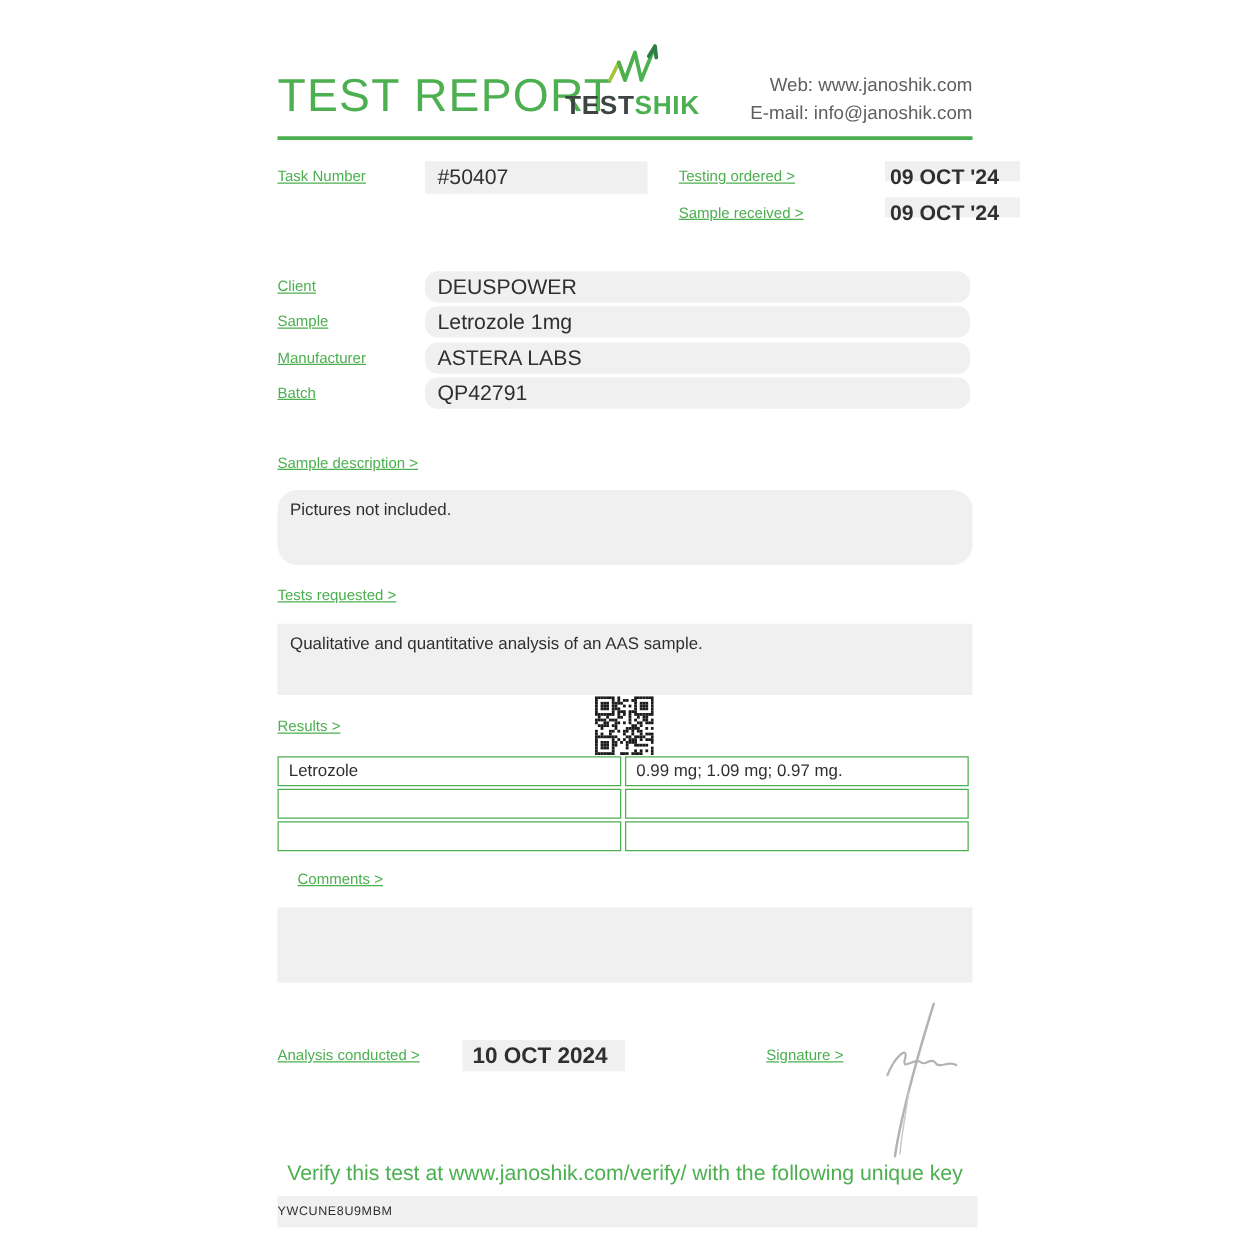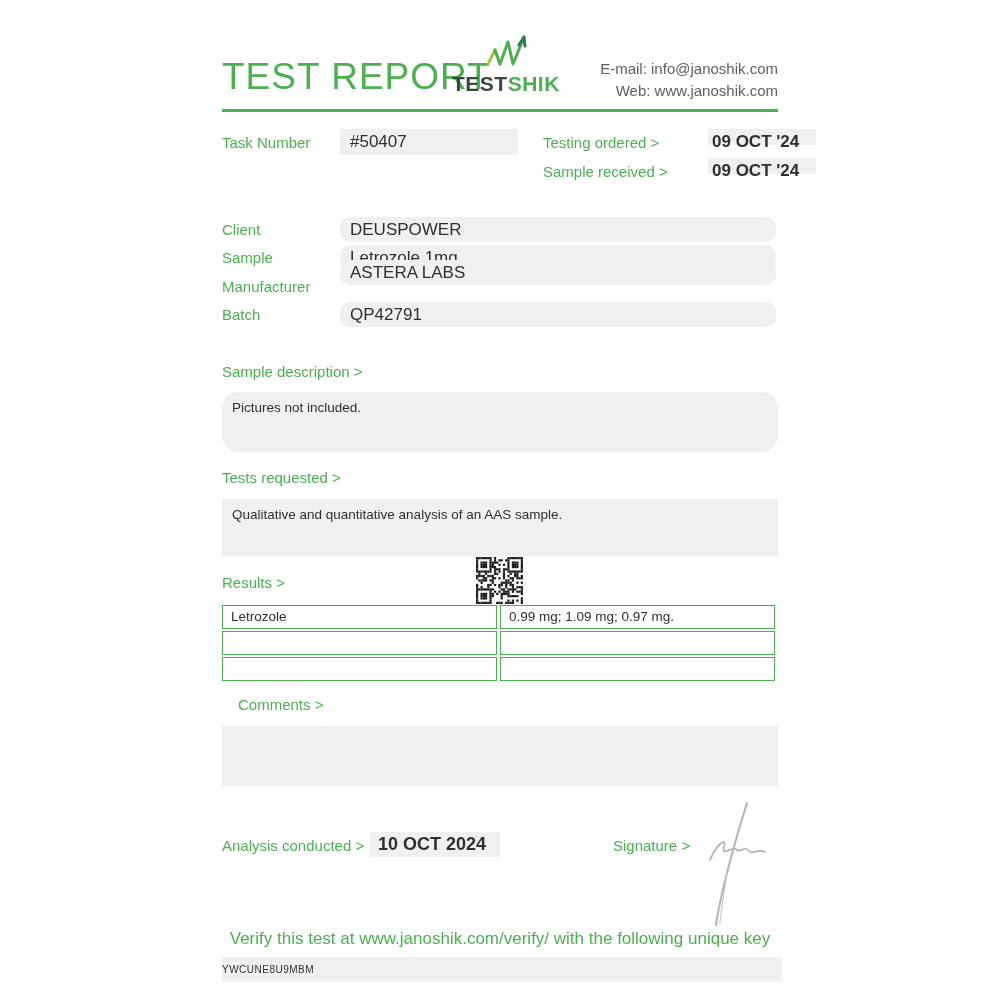--- a/index.html
+++ b/index.html
@@ -6,21 +6,21 @@
     --green:#4caf50;
     --dark:#2f2f2f;
     --box:#f0f0f0;
     --gray:#606060;
     --sig:#b3b3b3;
   }
   *{box-sizing:border-box;margin:0;padding:0;}
   html,body{width:1000px;height:1000px;background:#ffffff;}
   body{font-family:"Liberation Sans", sans-serif;position:relative;overflow:hidden;}
   .abs{position:absolute;}
-  .lbl{font-size:15px;color:var(--green);}
+  .lbl{font-size:12px;color:var(--green);text-decoration:underline;}
   .valbox{background:var(--box);color:var(--dark);font-size:17px;}
   .page-title{font-size:37px;letter-spacing:1px;color:var(--green);}
   .logo-wrap{left:452px;top:33px;width:100px;text-align:center;}
   .logo-type{font-size:21px;font-weight:700;letter-spacing:.5px;color:#3d4543;margin-top:1px;}
   .logo-type .sh{color:var(--green);}
   .contact{left:578px;top:58px;width:200px;text-align:right;color:var(--gray);font-size:15px;line-height:22px;}
   .divider{left:222px;top:109px;width:556px;height:3px;background:var(--green);}
   .taskbox{left:340px;top:129px;width:178px;height:26px;line-height:26px;padding-left:10px;}
   .datebox{width:108px;height:16px;line-height:26px;padding-left:4px;font-weight:700;margin-left:40px;}
   .det-label{left:222px;height:25px;line-height:25px;text-align:center;}
@@ -43,43 +43,43 @@
     <svg width="48" height="34" viewBox="0 0 48 34" style="margin-left:10px;">
       <path d="M5,31 L12,17 L17,31" fill="none" stroke="#a4c43c" stroke-width="3" stroke-linejoin="round" stroke-linecap="round"></path>
       <path d="M12,17 L17,31 L25,9 L30,31 L41,4" fill="none" stroke="#4caf50" stroke-width="3" stroke-linejoin="round" stroke-linecap="round"></path>
       <path d="M36,12 L41,4 L42,13" fill="none" stroke="#2e7d46" stroke-width="3" stroke-linejoin="round" stroke-linecap="round"></path>
     </svg>
   </span>
   <div class="logo-type"><span>TEST</span><span class="sh">SHIK</span></div>
 </div>
 
 <div class="abs contact">
+  <div>Web: www.janoshik.com</div>
   <div>E-mail: info@janoshik.com</div>
-  <div>Web: www.janoshik.com</div>
 </div>
 
 <div class="abs divider"></div>
 
 <div class="abs lbl" style="left:222px;top:134px;">Task Number</div>
 <div class="abs valbox taskbox" style="">#50407</div>
 
 <div class="abs lbl" style="left:543px;top:134px;">Testing ordered &gt;</div>
 <div class="abs valbox datebox" style="left:668px;top:129px;">09 OCT '24</div>
 
 <div class="abs lbl" style="left:543px;top:163px;">Sample received &gt;</div>
 <div class="abs valbox datebox" style="left:668px;top:158px;">09 OCT '24</div>
 
 <div class="abs lbl det-label" style="top:217px;">Client</div>
 <div class="abs valbox det-box" style="top:217px;">DEUSPOWER</div>
 
 <div class="abs lbl det-label" style="top:245px;">Sample</div>
 <div class="abs valbox det-box" style="top:245px;">Letrozole 1mg</div>
 
 <div class="abs lbl det-label" style="top:274px;">Manufacturer</div>
-<div class="abs valbox det-box" style="top:260px;">ASTERA LABS</div>
+<div class="abs valbox det-box" style="top:274px;">ASTERA LABS</div>
 
 <div class="abs lbl det-label" style="top:302px;">Batch</div>
 <div class="abs valbox det-box" style="top:302px;">QP42791</div>
 
 <div class="abs lbl" style="left:222px;top:363px;">Sample description &gt;</div>
 <div class="abs bigbox" style="top:392px;border-radius:16px;">Pictures not included.</div>
 
 <div class="abs lbl" style="left:222px;top:469px;">Tests requested &gt;</div>
 <div class="abs bigbox" style="top:499px;height:57px;">Qualitative and quantitative analysis of an AAS sample.</div>
 

